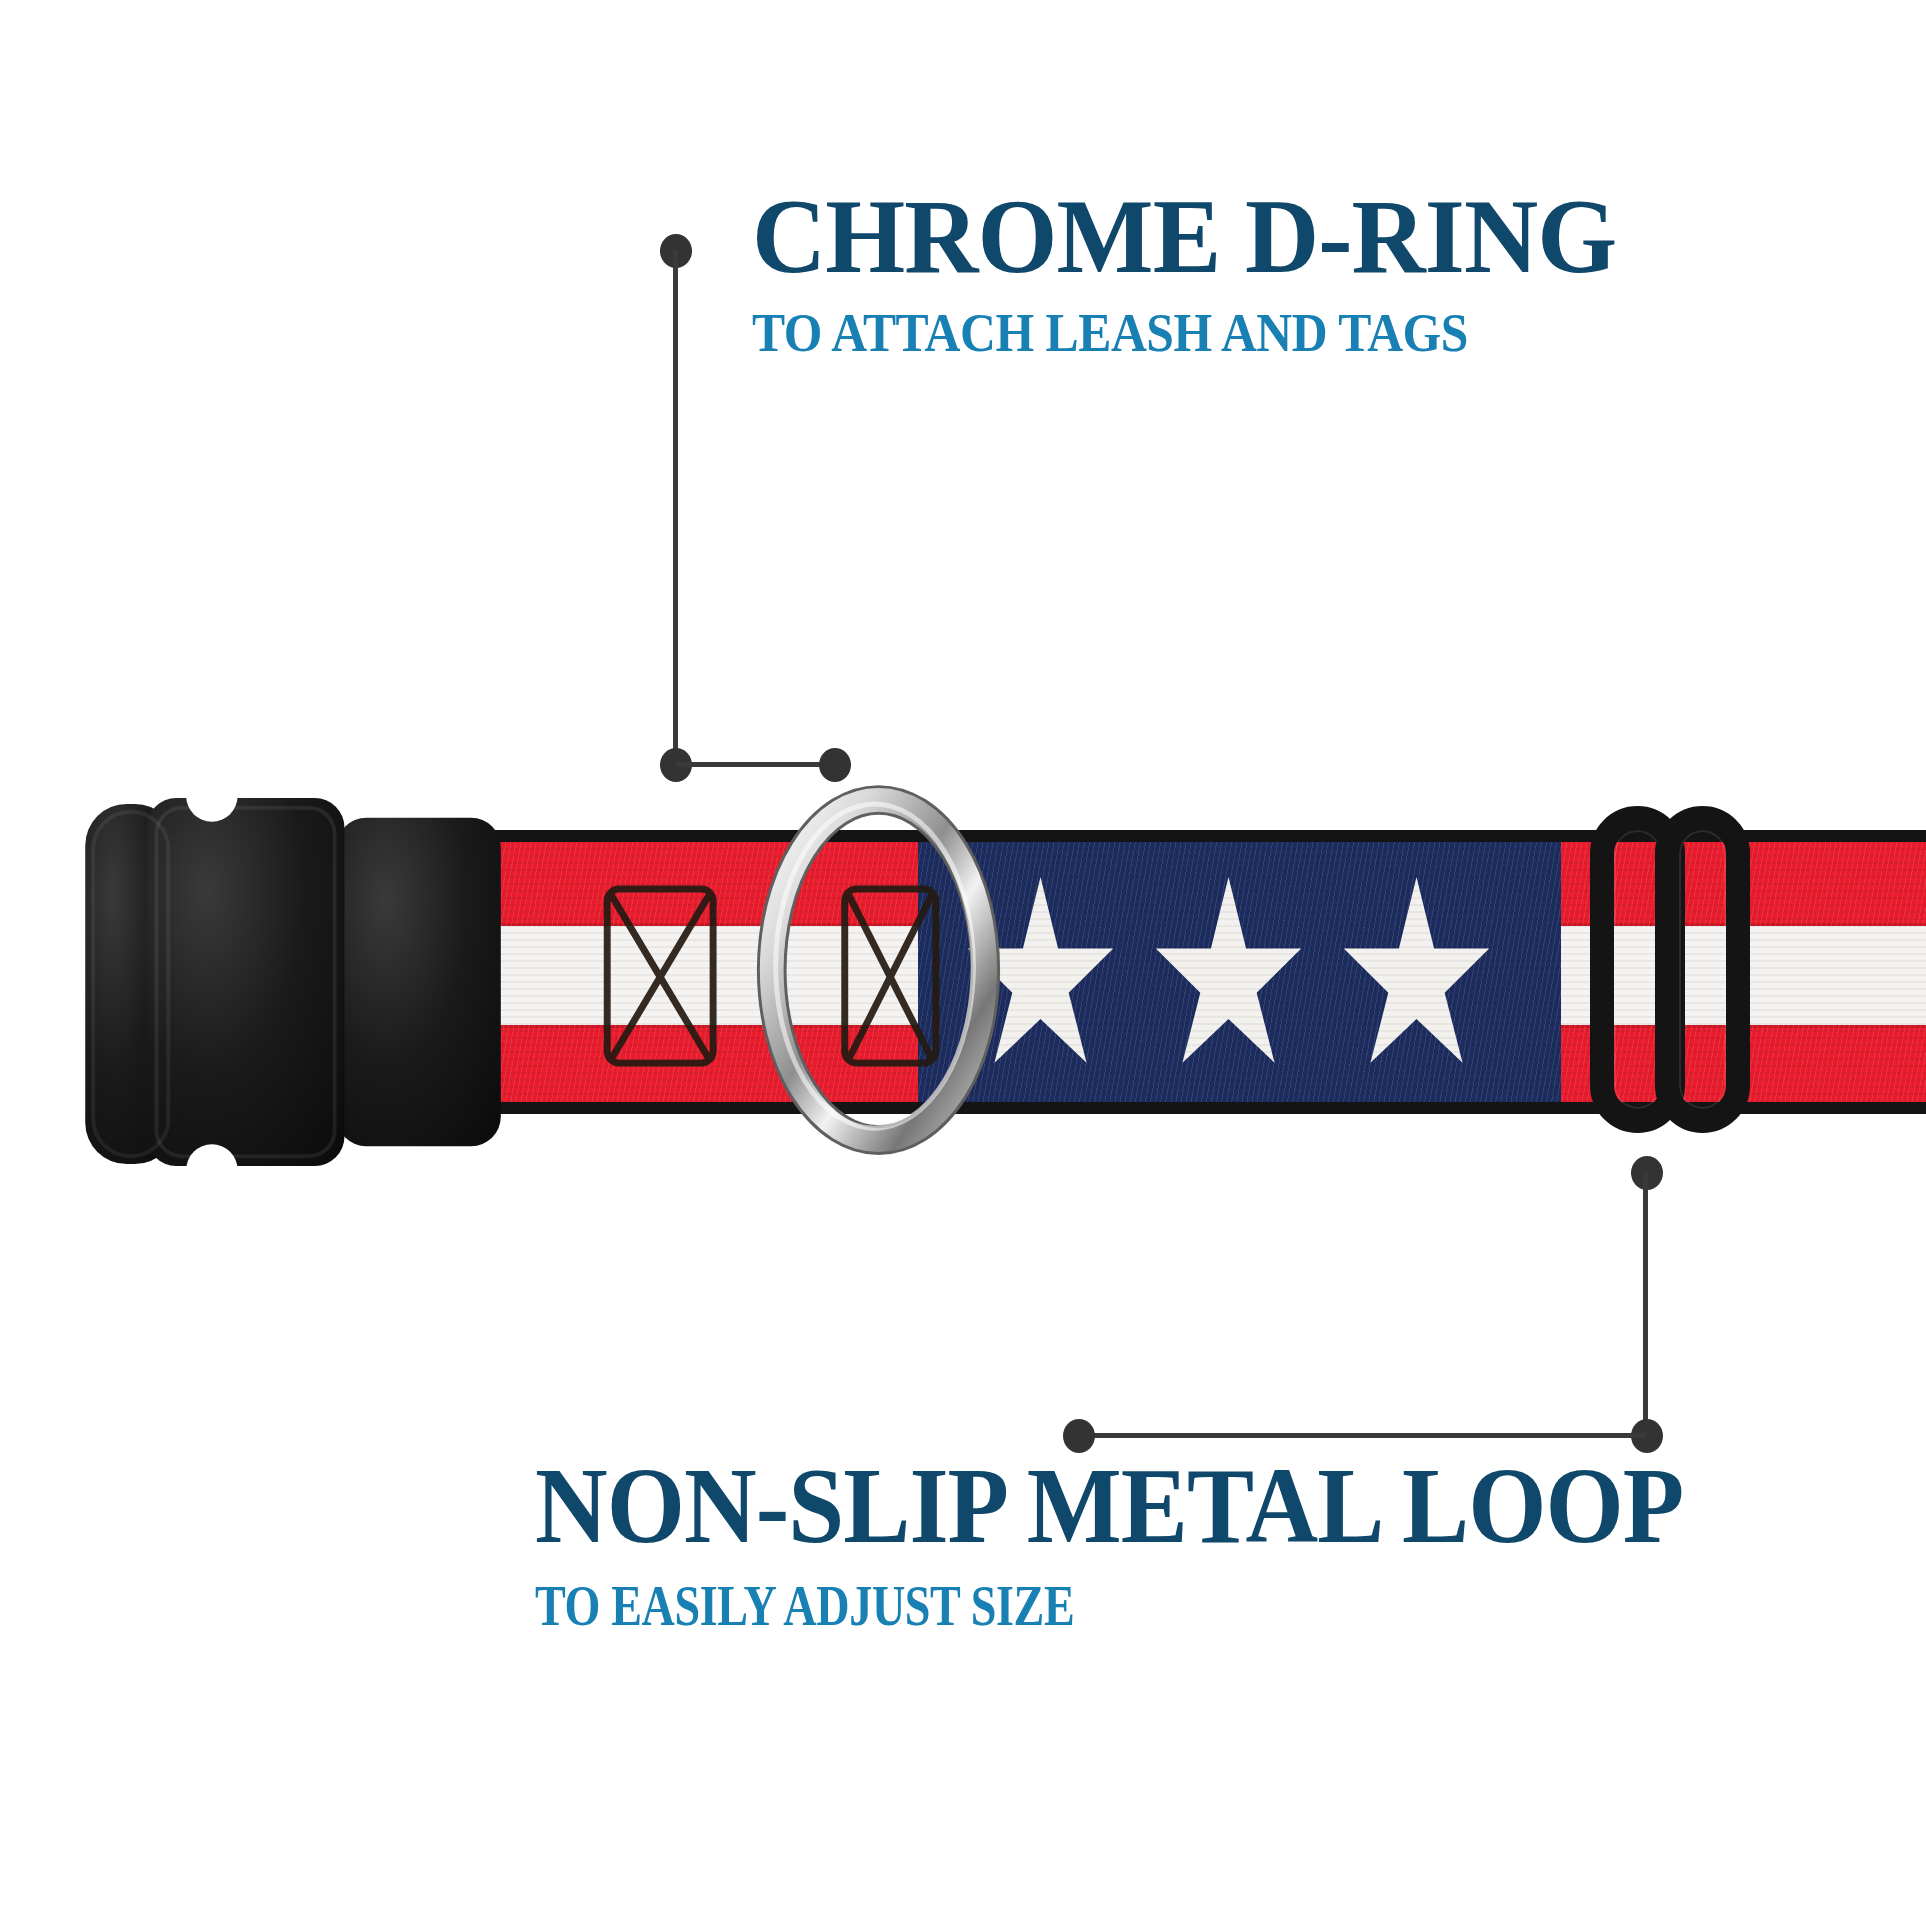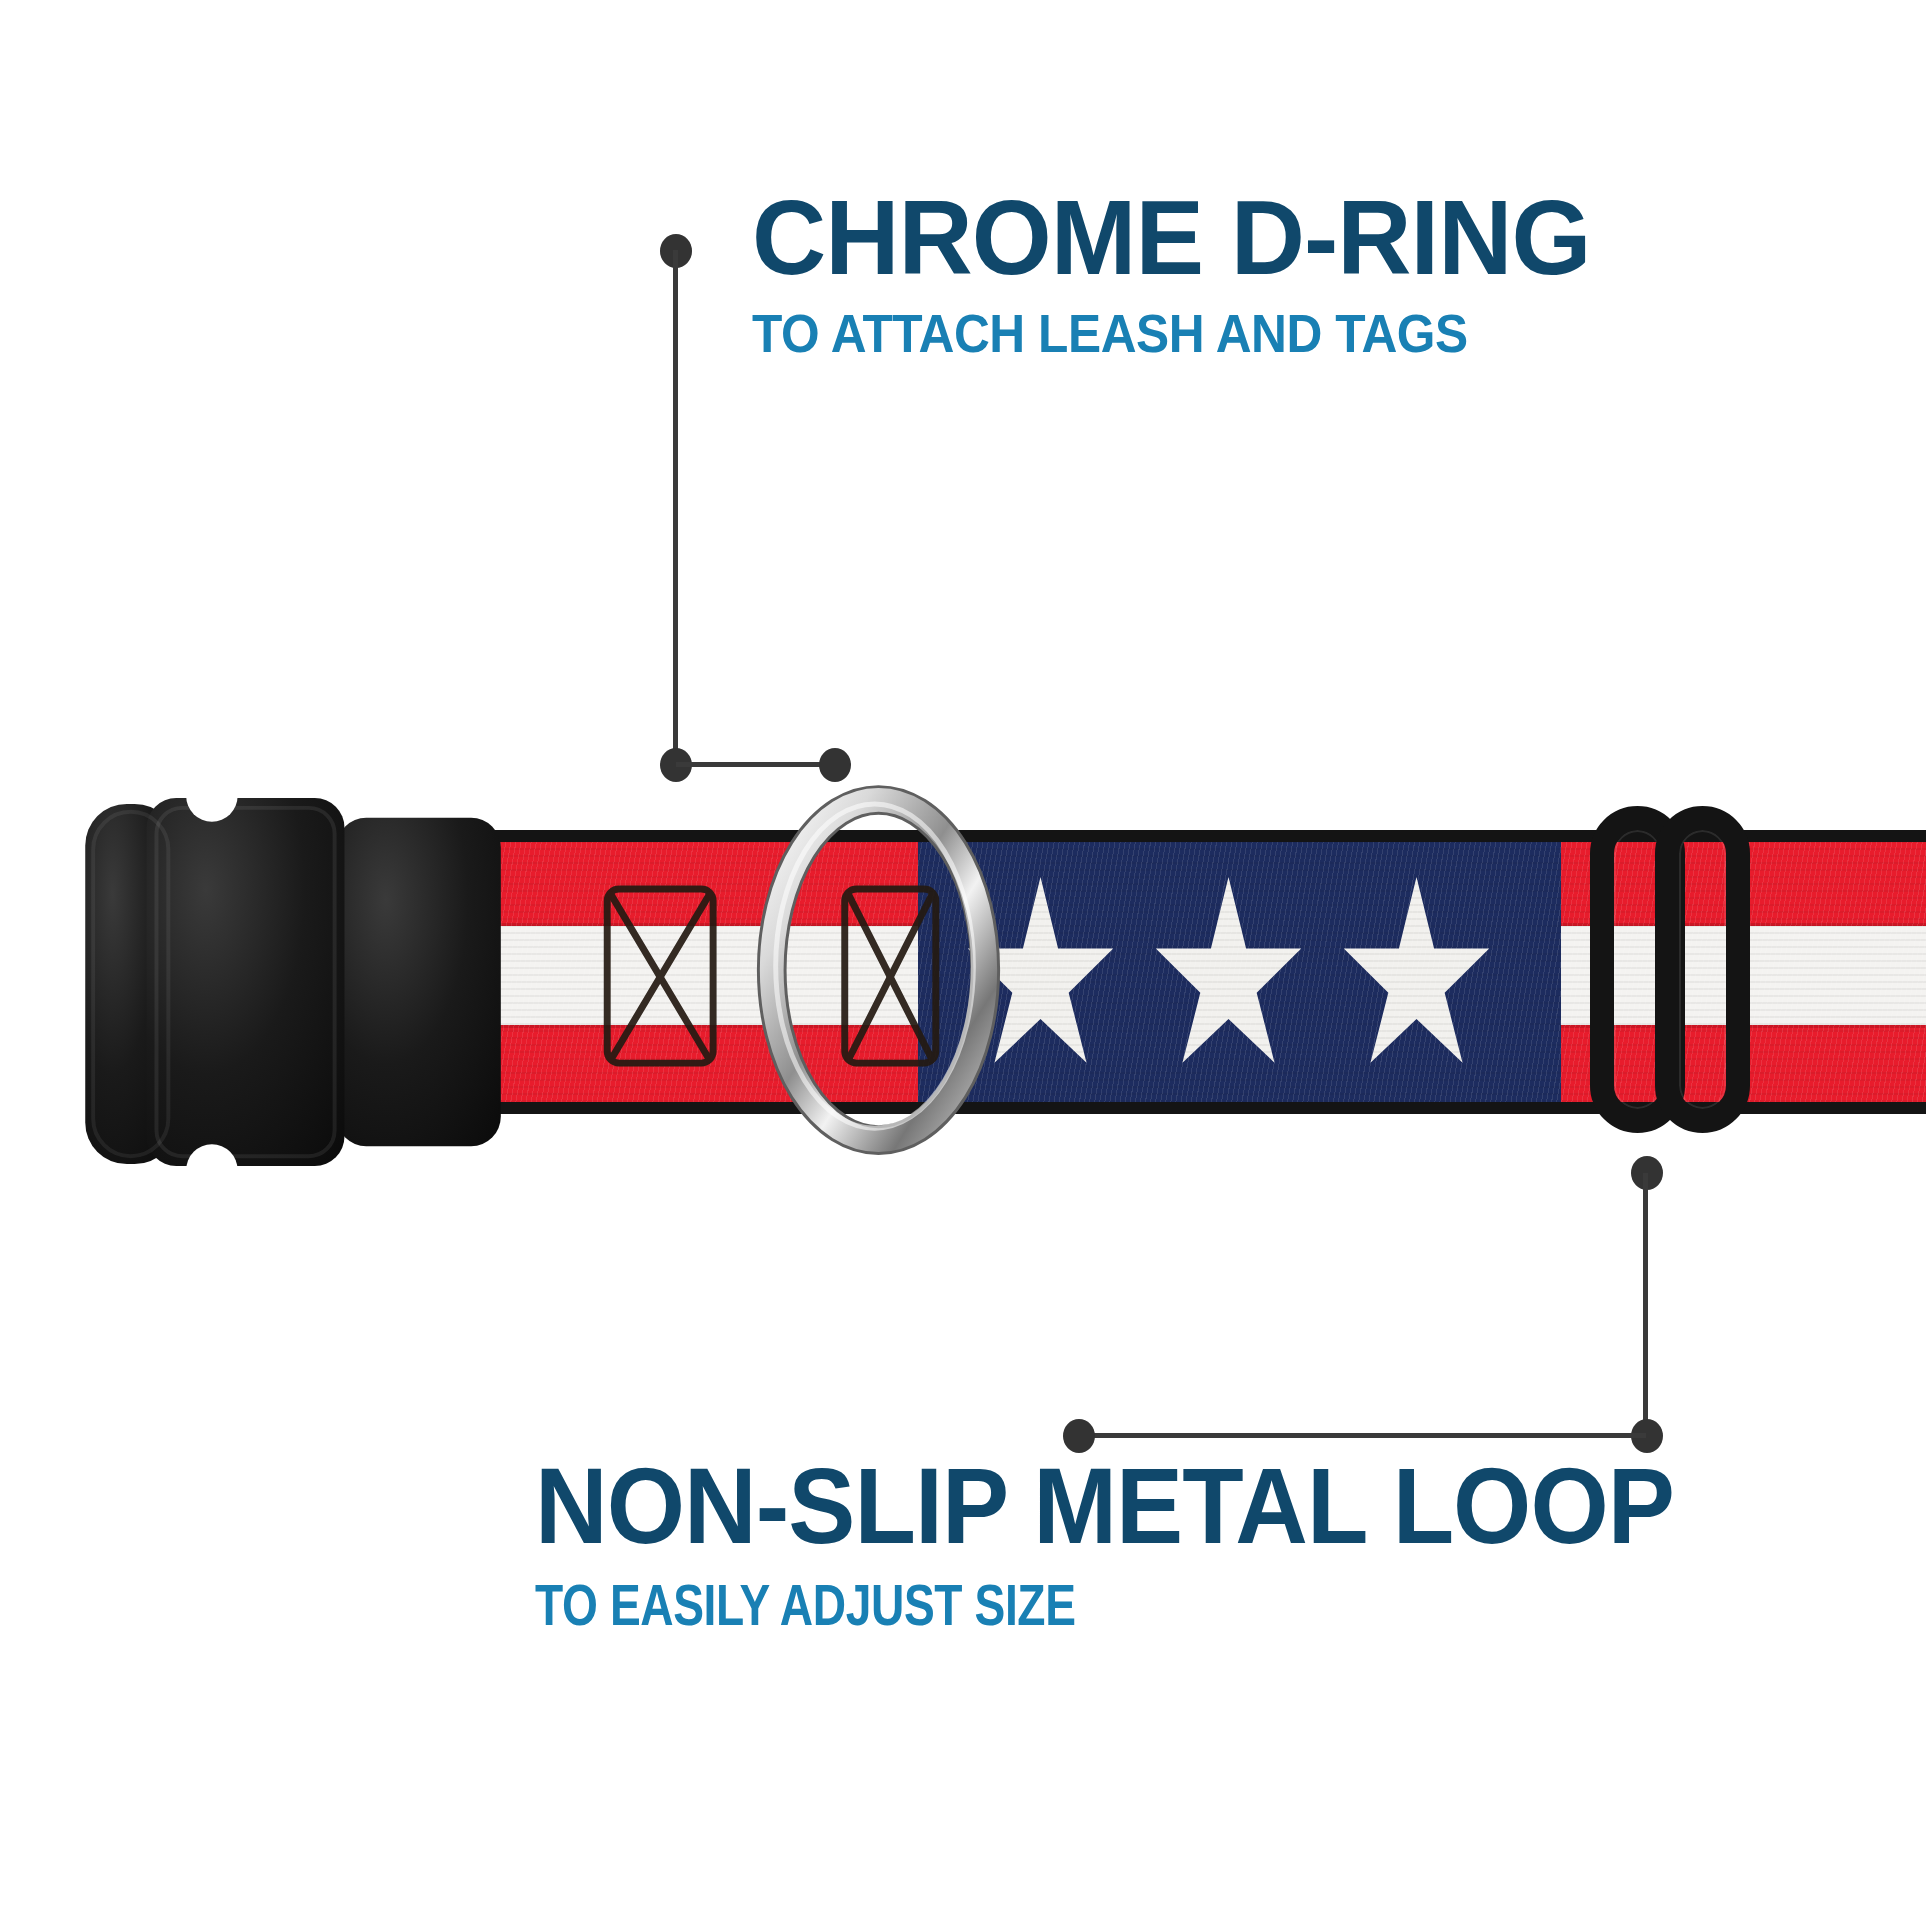--- a/index.html
+++ b/index.html
@@ -1,18 +1,18 @@
 <!DOCTYPE html>
 <html><head>
 <meta charset="utf-8">
 <style>
   html,body{margin:0;padding:0;background:#ffffff;}
   #canvas{
     position:relative;width:1927px;height:1927px;background:#ffffff;overflow:hidden;
-    font-family:Liberation Sans, sans-serif;
+    font-family:Liberation Serif, serif;
   }
   
   .callout-title{
     position:absolute;font-weight:700;color:#10486b;line-height:1;
     transform-origin:0 0;white-space:nowrap;letter-spacing:-1px;
   }
   .callout-sub{
     position:absolute;font-weight:700;color:#1980b4;line-height:1;
     transform-origin:0 0;white-space:nowrap;letter-spacing:-0.5px;
   }

